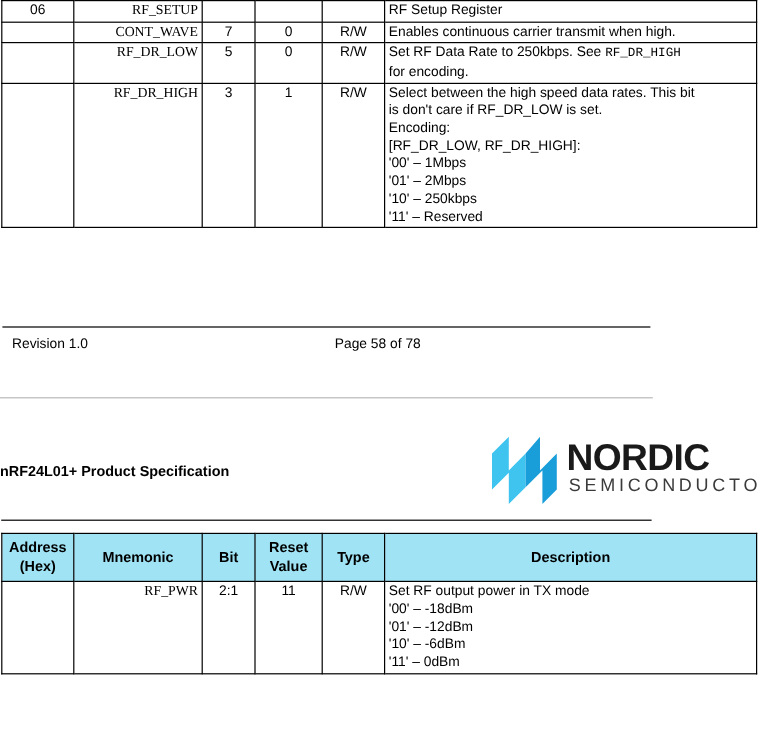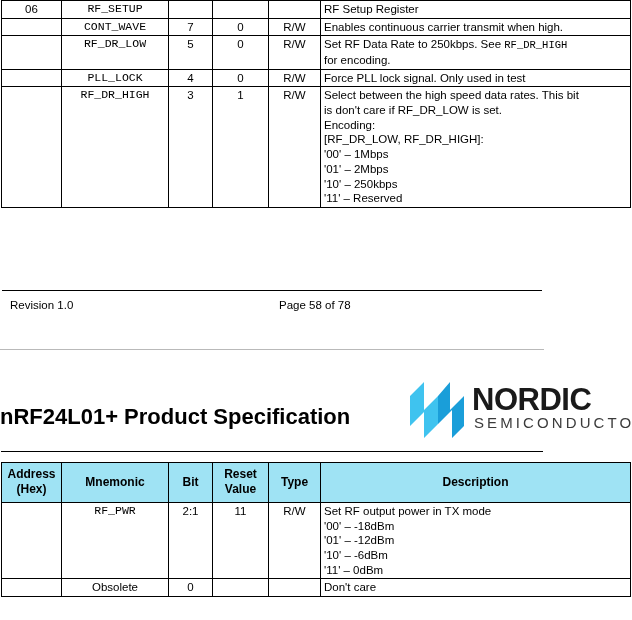--- a/index.html
+++ b/index.html
@@ -37,22 +37,23 @@
     font-weight: normal;
   }
   .c-addr  { width: 60px;  text-align: center; }
   .c-mnem  { width: 107px; text-align: center; }
   .c-bit   { width: 44px;  text-align: center; }
   .c-reset { width: 56px;  text-align: center; }
   .c-type  { width: 52px;  text-align: center; }
   .c-desc  { }
 
   .mono {
-    font-family: Liberation Mono, monospace;
+    font-family: Liberation Serif, serif;
     font-size: 11px;
+    text-align: right;
   }
   .desc-mono {
     font-family: "Liberation Mono", monospace;
     font-size: 10.5px;
   }
 
   .tall-row td { height: 110px; }
 
   
   .footer-rule {
@@ -88,21 +89,21 @@
   
   .doc-header {
     position: relative;
     height: 75px;
     margin-top: 24px;
   }
   .doc-title {
     position: absolute;
     left: 0px;
     top: 30px;
-    font-size: 22px;
+    font-size: 12px;
     font-weight: bold;
     letter-spacing: 0px;
   }
   .logo {
     position: absolute;
     left: 408px;
     top: 6px;
     width: 220px;
     height: 62px;
   }
@@ -189,28 +190,20 @@
         <td class="c-reset">0</td>
         <td class="c-type">R/W</td>
         <td class="c-desc">
           <div>
             <span>Set RF Data Rate to 250kbps. See <span class="desc-mono">RF_DR_HIGH</span></span>
           </div>
           <div>for encoding.</div>
         </td>
       </tr>
 
-      <tr>
-        <td class="c-addr"></td>
-        <td class="c-mnem mono">PLL_LOCK</td>
-        <td class="c-bit">4</td>
-        <td class="c-reset">0</td>
-        <td class="c-type">R/W</td>
-        <td class="c-desc">Force PLL lock signal. Only used in test</td>
-      </tr>
 
       <tr class="tall-row">
         <td class="c-addr"></td>
         <td class="c-mnem mono">RF_DR_HIGH</td>
         <td class="c-bit">3</td>
         <td class="c-reset">1</td>
         <td class="c-type">R/W</td>
         <td class="c-desc">
           <div>Select between the high speed data rates. This bit</div>
           <div>is don't care if RF_DR_LOW is set.</div>
@@ -286,24 +279,16 @@
         <td class="c-type">R/W</td>
         <td class="c-desc">
           <div>Set RF output power in TX mode</div>
           <div>'00' –  -18dBm</div>
           <div>'01' –  -12dBm</div>
           <div>'10' –   -6dBm</div>
           <div>'11' –    0dBm</div>
         </td>
       </tr>
 
-      <tr>
-        <td class="c-addr"></td>
-        <td class="c-mnem">Obsolete</td>
-        <td class="c-bit">0</td>
-        <td class="c-reset"></td>
-        <td class="c-type"></td>
-        <td class="c-desc">Don't care</td>
-      </tr>
     </tbody>
   </table>
 
 </div>
 
 </body></html>

